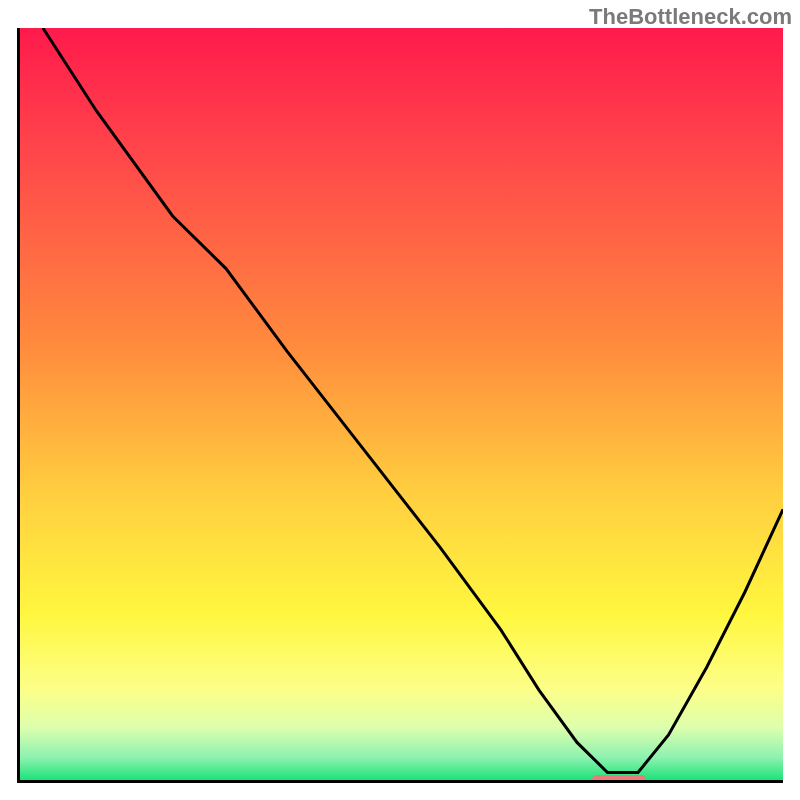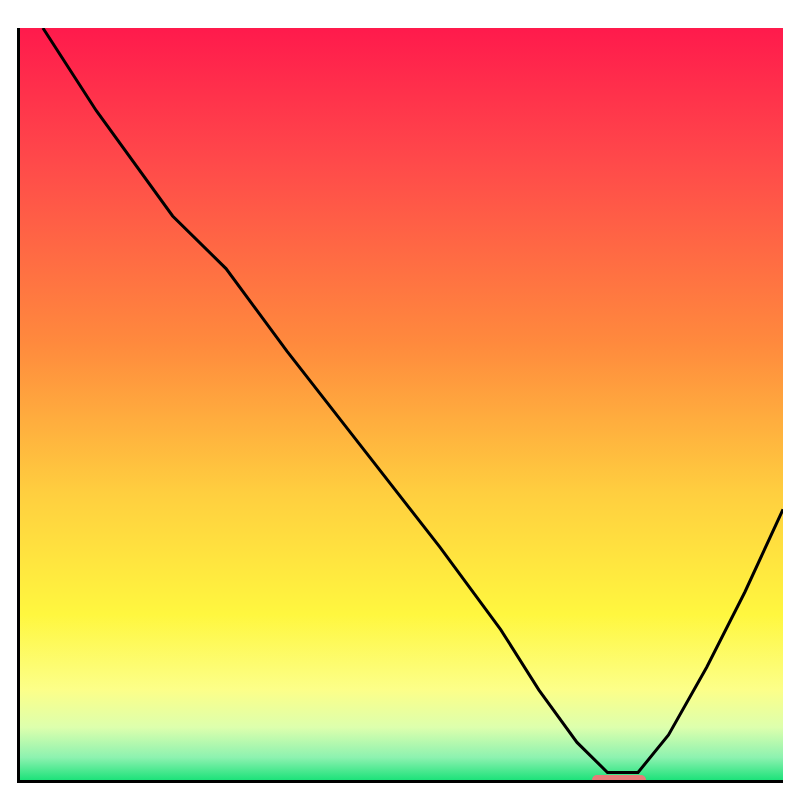--- a/index.html
+++ b/index.html
@@ -60,20 +60,21 @@
     height: 10px;
     border-radius: 5px;
     background: #e77b78;
   }
 </style>
 </head>
 <body>
 
 <div class="container">
 
+  <div class="watermark">TheBottleneck.com</div>
 
   <div class="plot-area">
     <div class="gradient" id="grad" style="background: linear-gradient(rgb(255, 26, 76) 0%, rgb(255, 74, 74) 18%, rgb(255, 138, 61) 42%, rgb(255, 207, 63) 62%, rgb(255, 247, 63) 78%, rgb(252, 255, 137) 88%, rgb(221, 255, 173) 93%, rgb(141, 242, 176) 97%, rgb(29, 226, 122) 100%);"></div>
 
     <svg class="line-svg" id="curve-svg" preserveAspectRatio="none" viewBox="0 0 763 752">
       <path id="curve-path" d="M22.9,0.0 L76.3,82.7 L152.6,188.0 L206.0,240.6 L267.1,323.4 L343.4,421.1 L419.7,518.9 L480.7,601.6 L518.8,661.8 L557.0,714.4 L587.5,744.5 L618.0,744.5 L648.5,706.9 L686.7,639.2 L724.9,564.0 L763.0,481.3" fill="none" stroke="#000000" stroke-width="3"></path>
     </svg>
 
     <div class="marker" id="marker" style="left: 572.25px; width: 53.41px; bottom: -5px; background: rgb(231, 123, 120);"></div>
   </div>

